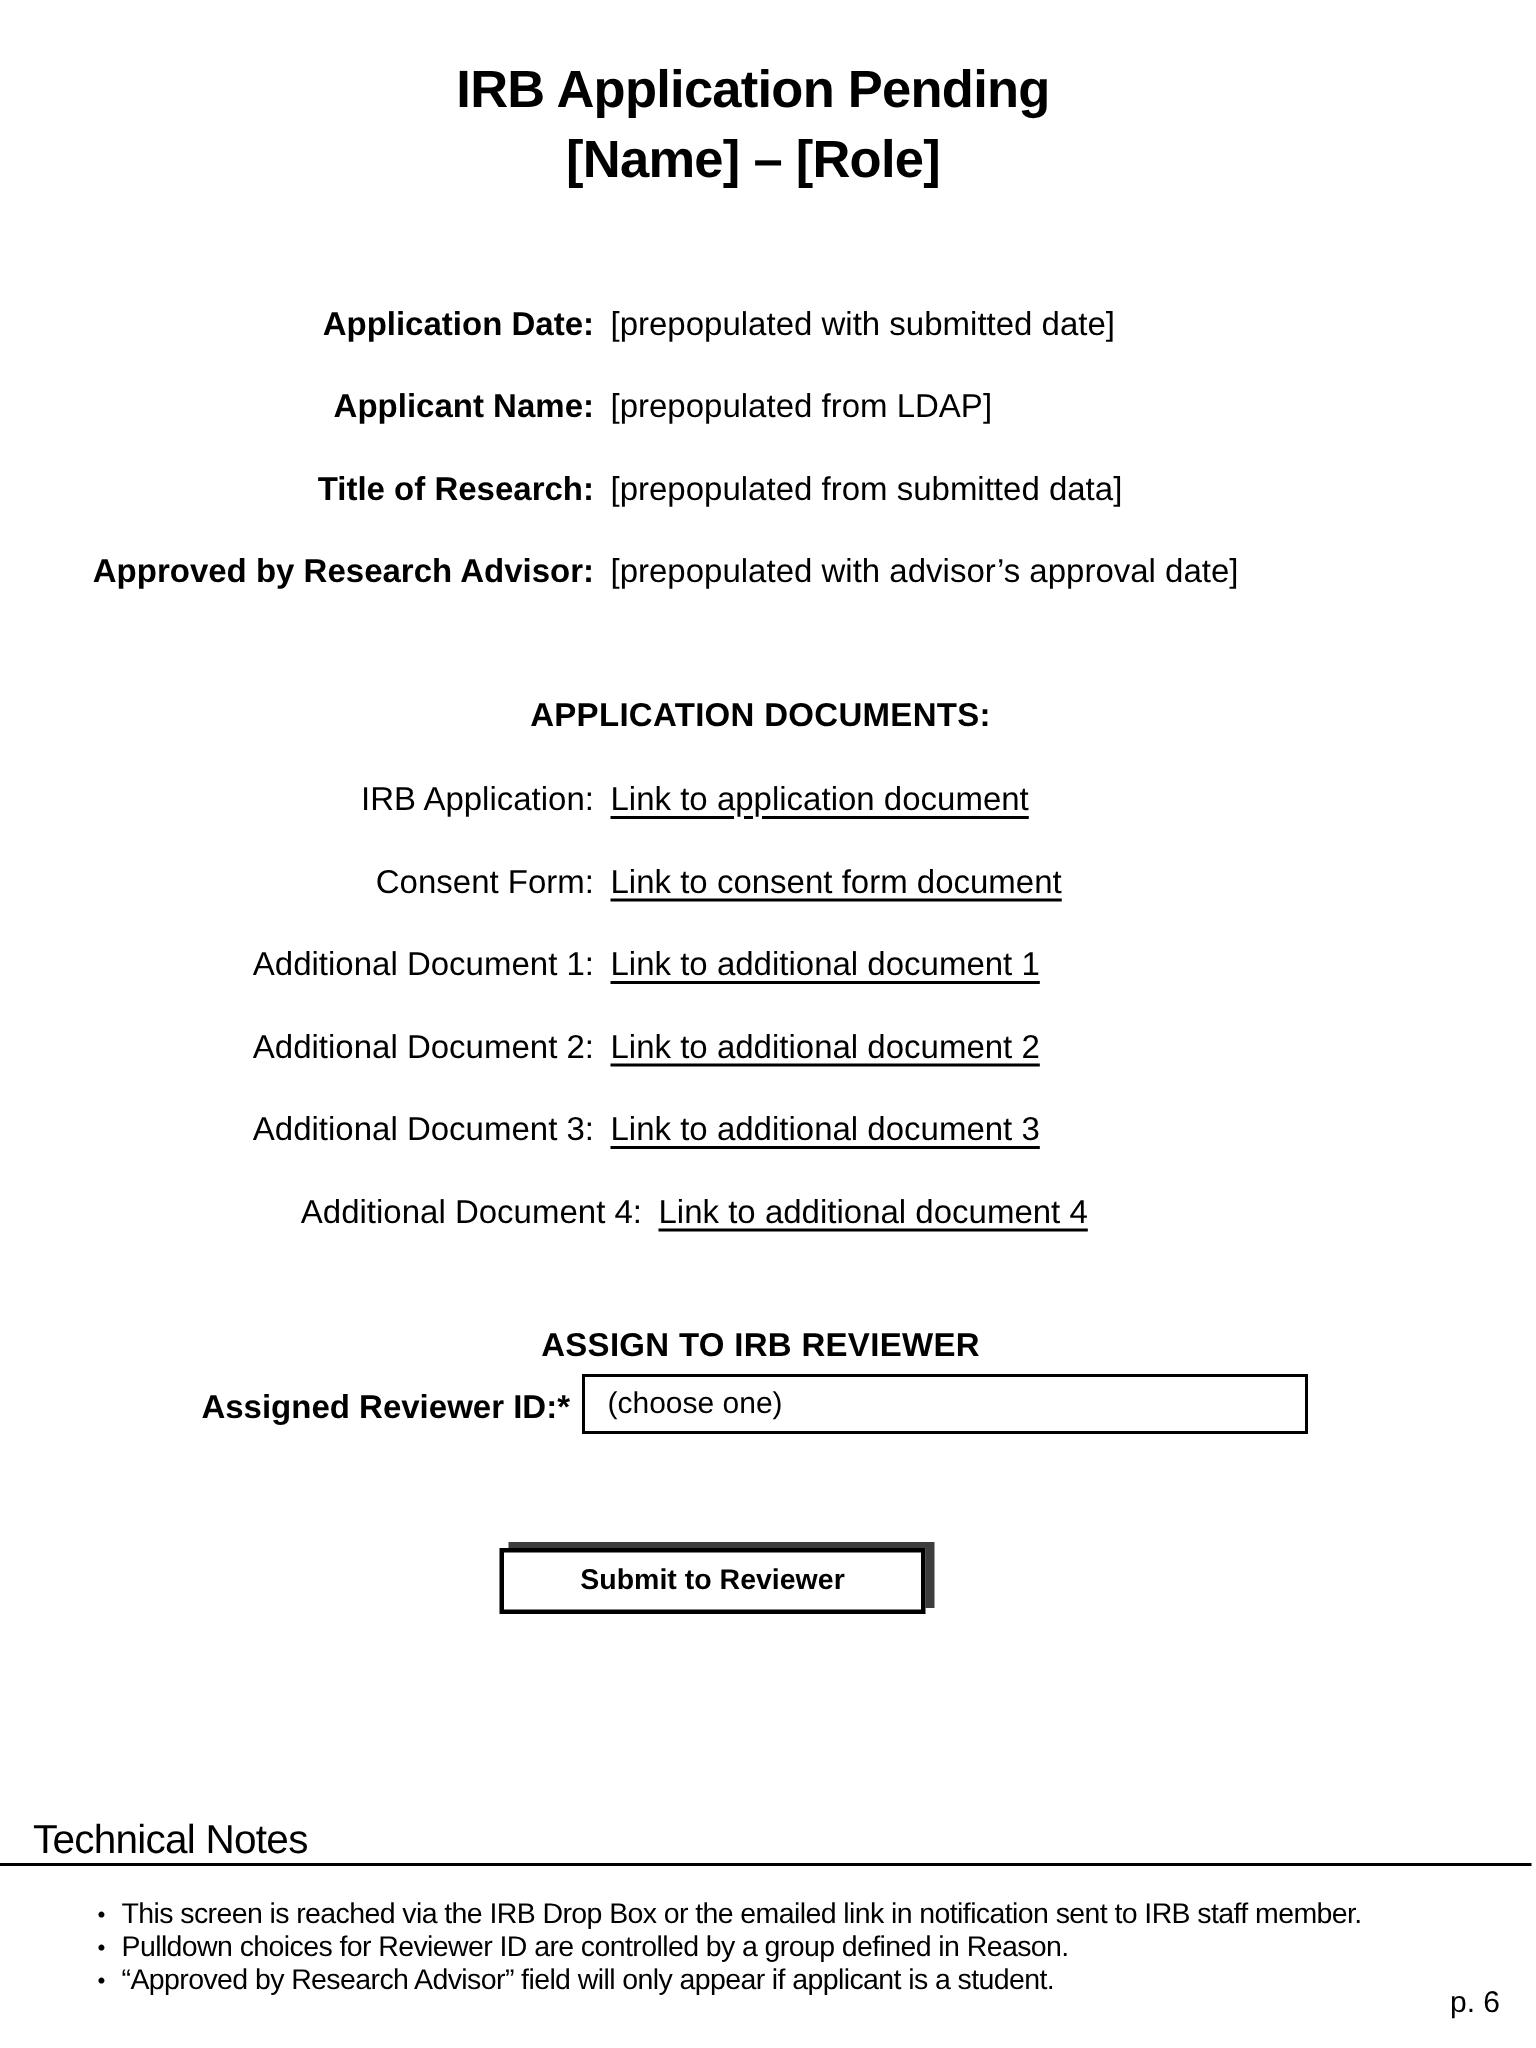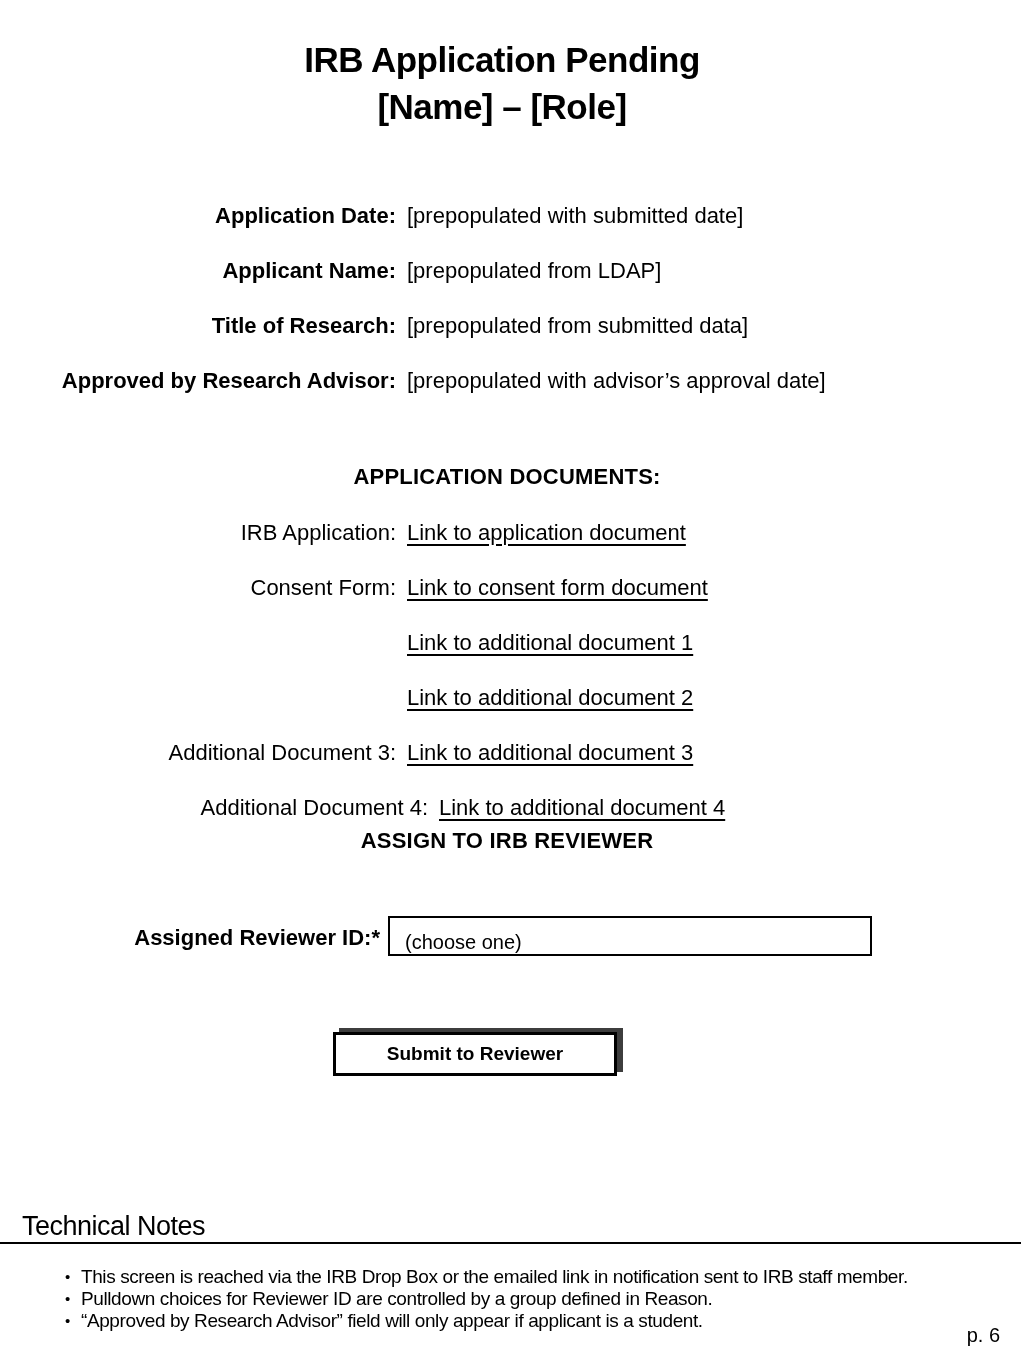--- a/index.html
+++ b/index.html
@@ -60,41 +60,41 @@
     position: absolute;
     left: 0;
     width: 1014px;
     text-align: center;
     font-size: 22px;
     font-weight: bold;
     letter-spacing: 0.2px;
     white-space: nowrap;
   }
   #docs-heading { top: 464px; }
-  #assign-heading { top: 828px; }
+  #assign-heading { top: 884px; }
   
   #dr0 { top: 520px; }
   #dr1 { top: 575px; }
   #dr2 { top: 630px; }
   #dr3 { top: 685px; }
   #dr4 { top: 740px; }
   #dr5 { top: 795px; margin-left: 32px; }
   
   #reviewer-row { top: 925px; }
   #reviewer-row .lbl { width: 380px; }
   .select-box {
     position: absolute;
     left: 388px;
     top: 916px;
     width: 465px;
     height: 36px;
     border: 2px solid #000000;
     background: #ffffff;
     display: flex;
-    align-items: flex-end;
+    align-items: center;
     padding-left: 15px;
     font-size: 20px;
     cursor: pointer;
   }
   .submit-btn {
     position: absolute;
     left: 333px;
     top: 1032px;
     width: 278px;
     height: 38px;
@@ -187,23 +187,25 @@
 
   <div class="row" id="dr0">
     <span class="lbl">IRB Application:</span>
     <span class="val"><a class="doclink">Link to application document</a></span>
   </div>
   <div class="row" id="dr1">
     <span class="lbl">Consent Form:</span>
     <span class="val"><a class="doclink">Link to consent form document</a></span>
   </div>
   <div class="row" id="dr2">
+    <span class="lbl">Additional Document 1:</span>
     <span class="val"><a class="doclink">Link to additional document 1</a></span>
   </div>
   <div class="row" id="dr3">
+    <span class="lbl">Additional Document 2:</span>
     <span class="val"><a class="doclink">Link to additional document 2</a></span>
   </div>
   <div class="row" id="dr4">
     <span class="lbl">Additional Document 3:</span>
     <span class="val"><a class="doclink">Link to additional document 3</a></span>
   </div>
   <div class="row" id="dr5">
     <span class="lbl">Additional Document 4:</span>
     <span class="val"><a class="doclink">Link to additional document 4</a></span>
   </div>

